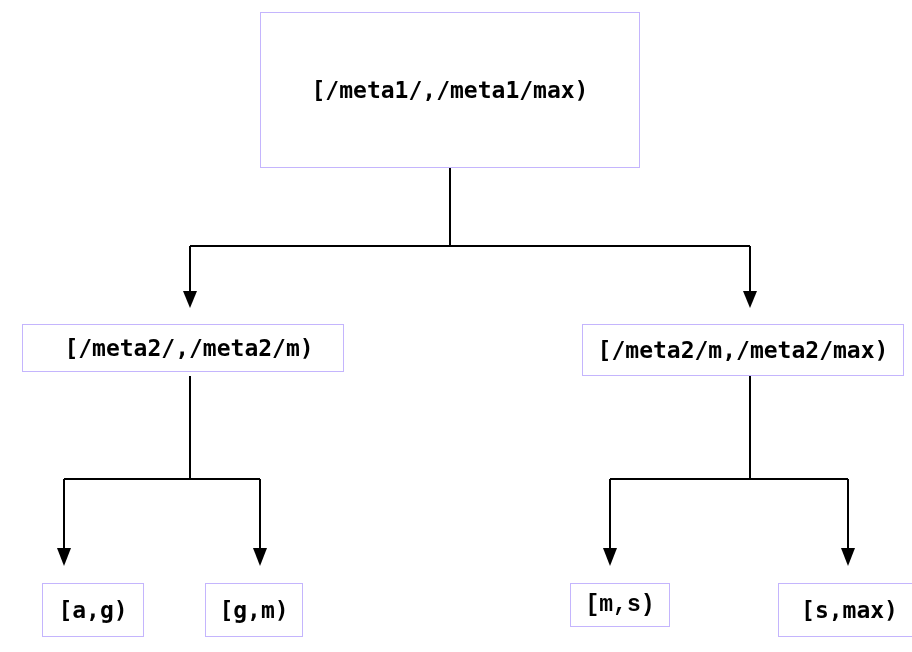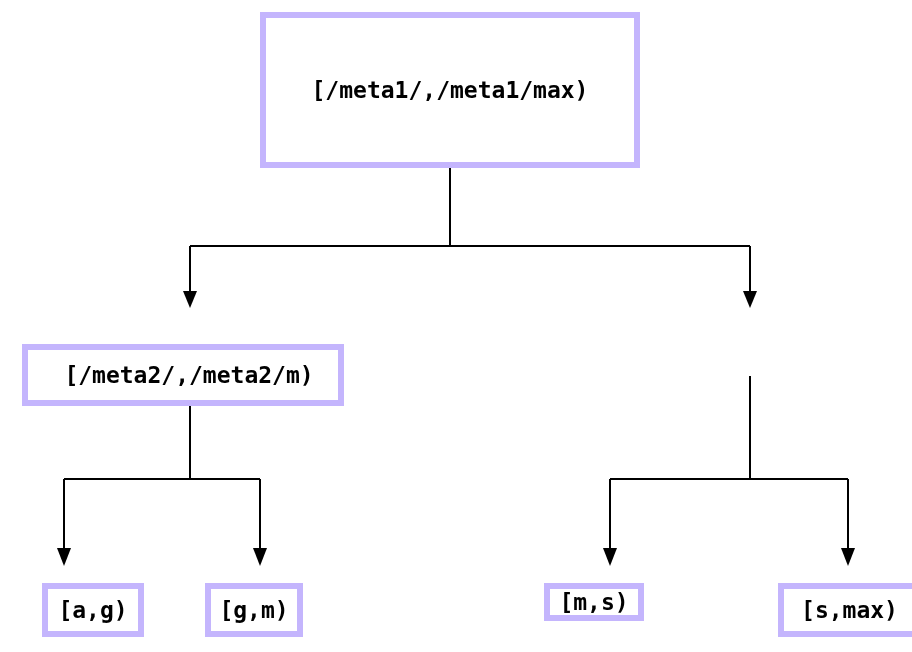--- a/index.html
+++ b/index.html
@@ -18,37 +18,37 @@
   .edges-svg {
     position: absolute;
     left: 0;
     top: 0;
     width: 912px;
     height: 652px;
   }
   .node {
     position: absolute;
     box-sizing: border-box;
-    border: 6px solid #c4b5fd;
+    border: 1px solid #c4b5fd;
     background: #ffffff;
     color: #000000;
     display: flex;
     align-items: center;
     justify-content: center;
     font-weight: bold;
     font-size: 23px;
     white-space: nowrap;
     line-height: 1;
   }
   .node-root  { left: 260px; top: 12px;  width: 380px; height: 156px; }
-  .node-l1l   { left: 22px;  top: 344px; width: 322px; height: 62px; padding-left: 12px; }
+  .node-l1l   { left: 22px;  top: 324px; width: 322px; height: 48px; padding-left: 12px; }
   .node-l1r   { left: 582px; top: 324px; width: 322px; height: 52px; }
   .node-leaf-ag   { left: 8px;   top: 583px; width: 102px; height: 54px; margin-left: 34px; }
   .node-leaf-gm   { left: 205px; top: 583px; width: 98px;  height: 54px; }
-  .node-leaf-ms   { left: 544px; top: 583px; width: 100px; height: 38px; }
+  .node-leaf-ms   { left: 570px; top: 583px; width: 100px; height: 44px; font-family: Liberation Mono, monospace; }
   .node-leaf-smax { left: 778px; top: 583px; width: 143px; height: 54px; }
   .edge-line {
     stroke: #000000;
     stroke-width: 2;
     fill: none;
   }
   .arrow-head {
     fill: #000000;
     stroke: none;
   }
@@ -70,20 +70,21 @@
 
     <path class="edge-line" d="M750 376 L750 479 M610 479 L848 479 M610 479 L610 549 M848 479 L848 549"></path>
     <polygon class="arrow-head" points="603,548 617,548 610,566"></polygon>
     <polygon class="arrow-head" points="841,548 855,548 848,566"></polygon>
   </svg>
 
   <div class="node node-root">[/meta1/,/meta1/max)</div>
 
   <div class="node node-l1l">[/meta2/,/meta2/m)</div>
 
+  <div class="node node-l1r">[/meta2/m,/meta2/max)</div>
 
   <div class="node node-leaf-ag">[a,g)</div>
 
   <div class="node node-leaf-gm">[g,m)</div>
 
   <div class="node node-leaf-ms">[m,s)</div>
 
   <div class="node node-leaf-smax">[s,max)</div>
 
 </div>

